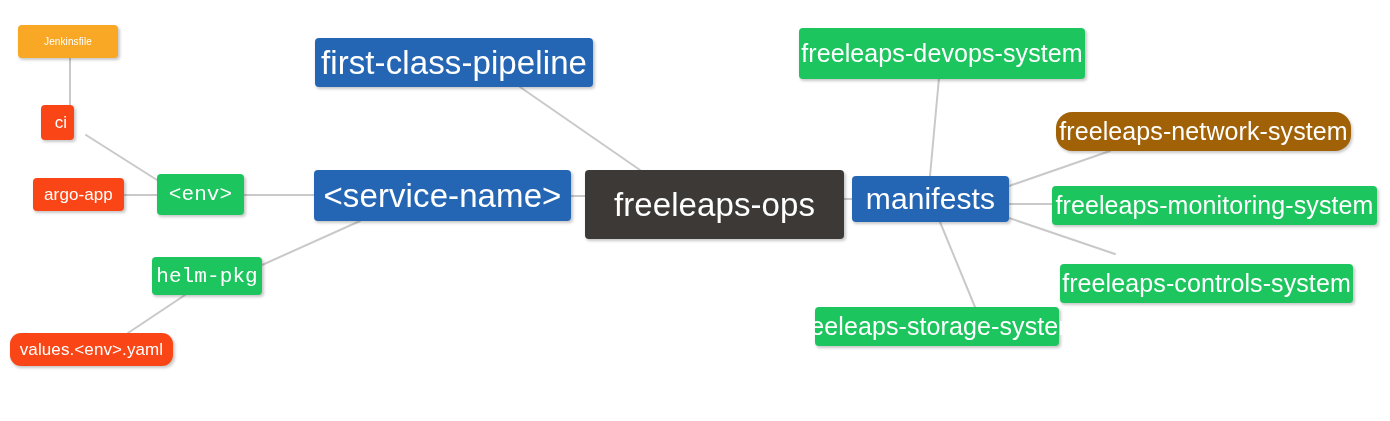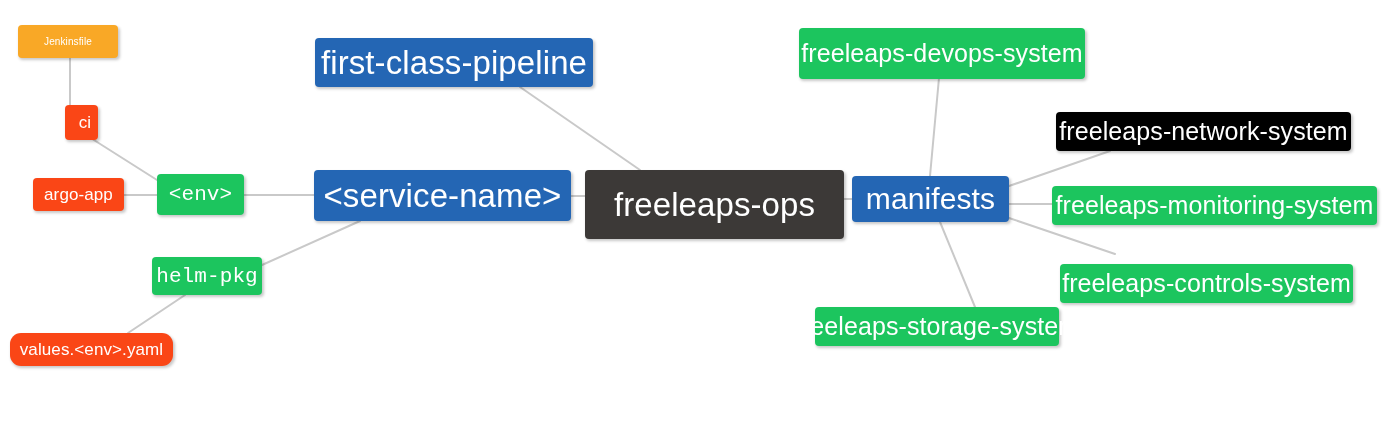--- a/index.html
+++ b/index.html
@@ -79,21 +79,21 @@
       <line x1="1009" y1="186" x2="1110" y2="151" stroke="#c9c9c9" stroke-width="2" stroke-linecap="round"></line>
       <line x1="1009" y1="204" x2="1052" y2="204" stroke="#c9c9c9" stroke-width="2" stroke-linecap="round"></line>
       <line x1="1009" y1="218" x2="1115" y2="254" stroke="#c9c9c9" stroke-width="2" stroke-linecap="round"></line>
       <line x1="940" y1="222" x2="975" y2="307" stroke="#c9c9c9" stroke-width="2" stroke-linecap="round"></line>
     </svg>
 
   <div id="node-layer">
       <div class="node" style="left: 18px; top: 25px; width: 100px; height: 33px; background: rgb(249, 168, 38);">
         <span class="node-label sz-tiny">Jenkinsfile</span>
       </div>
-      <div class="node" style="left: 65px; top: 105px; width: 33px; height: 35px; background: rgb(250, 70, 22); padding-left: 7px;">
+      <div class="node" style="left: 41px; top: 105px; width: 33px; height: 35px; background: rgb(250, 70, 22); padding-left: 7px;">
         <span class="node-label sz-small">ci</span>
       </div>
       <div class="node" style="left: 33px; top: 178px; width: 91px; height: 33px; background: rgb(250, 70, 22);">
         <span class="node-label sz-small">argo-app</span>
       </div>
       <div class="node" style="left: 157px; top: 174px; width: 87px; height: 41px; background: rgb(28, 197, 94);">
         <span class="node-label sz-med">&lt;env&gt;</span>
       </div>
       <div class="node" style="left: 152px; top: 257px; width: 110px; height: 38px; background: rgb(28, 197, 94);">
         <span class="node-label sz-med">helm-pkg</span>
@@ -109,21 +109,21 @@
       </div>
       <div class="node" style="left: 585px; top: 170px; width: 259px; height: 69px; background: rgb(60, 57, 55);">
         <span class="node-label sz-xxl">freeleaps-ops</span>
       </div>
       <div class="node" style="left: 852px; top: 176px; width: 157px; height: 46px; background: rgb(36, 102, 180);">
         <span class="node-label sz-xl">manifests</span>
       </div>
       <div class="node" style="left: 799px; top: 28px; width: 286px; height: 51px; background: rgb(28, 197, 94);">
         <span class="node-label sz-large">freeleaps-devops-system</span>
       </div>
-      <div class="node" style="left: 1056px; top: 112px; width: 295px; height: 39px; background: #000000;">
+      <div class="node" style="left: 1056px; top: 112px; width: 295px; height: 39px; background: #a16207; border-radius: 16px;">
         <span class="node-label sz-large">freeleaps-network-system</span>
       </div>
       <div class="node" style="left: 1052px; top: 186px; width: 325px; height: 39px; background: rgb(28, 197, 94);">
         <span class="node-label sz-large">freeleaps-monitoring-system</span>
       </div>
       <div class="node" style="left: 1060px; top: 264px; width: 293px; height: 39px; background: rgb(28, 197, 94);">
         <span class="node-label sz-large">freeleaps-controls-system</span>
       </div>
       <div class="node" style="left: 815px; top: 307px; width: 244px; height: 39px; background: rgb(28, 197, 94);">
         <span class="node-label sz-large">freeleaps-storage-system</span>

